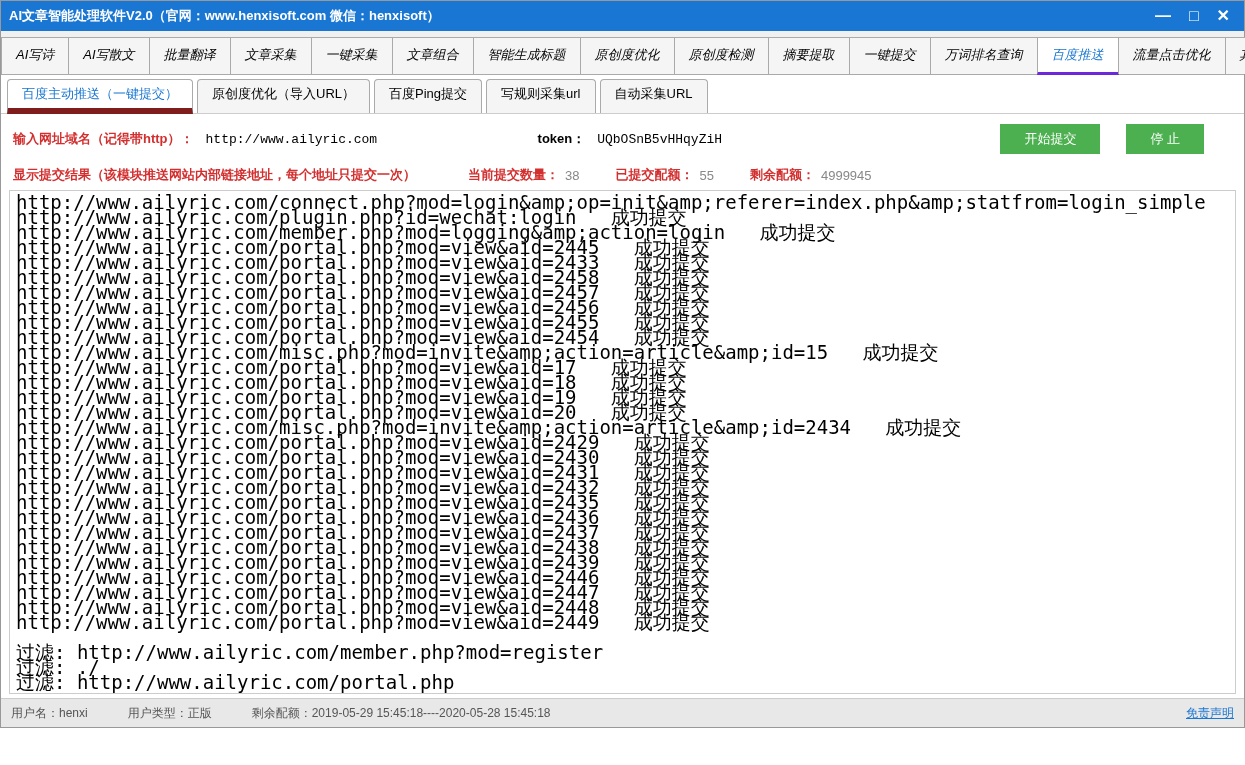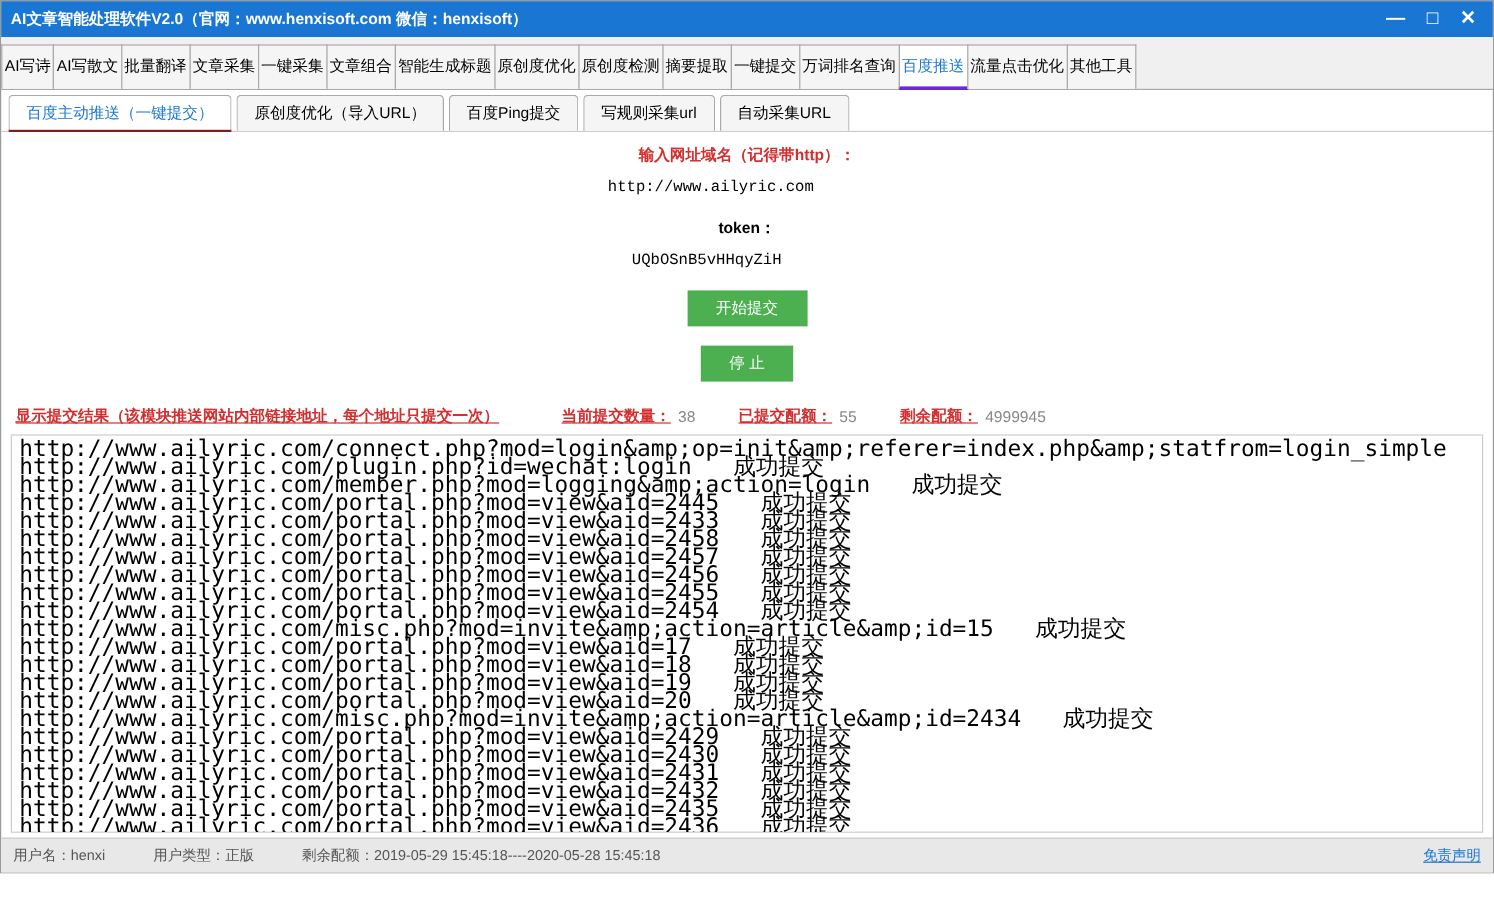--- a/index.html
+++ b/index.html
@@ -3,32 +3,32 @@
 <meta charset="utf-8">
 <style>
 * { margin: 0; padding: 0; box-sizing: border-box; }
 body { font-family: "Microsoft YaHei", SimSun, sans-serif; font-size: 12px; background: #fff; overflow: hidden; }
 .window { width: 1245px; height: 728px; display: flex; flex-direction: column; border: 1px solid #999; }
 .titlebar { background: #1976d2; color: #fff; height: 30px; display: flex; align-items: center; padding: 0 8px; font-weight: bold; font-size: 13px; }
 .titlebar-text { flex: 1; }
 .titlebar-btns { display: flex; gap: 18px; align-items: center; padding-right: 6px; }
 .titlebar-btn { color: #fff; cursor: pointer; font-size: 16px; font-weight: bold; line-height: 1; }
 .main-tabs { display: flex; background: #f0f0f0; border-bottom: 1px solid #aaa; padding-top: 6px; }
-.main-tab { padding: 8px 2px; border: 1px solid #aaa; border-bottom: none; background: #f5f5f5; cursor: pointer; margin-right: -1px; font-size: 13px; white-space: nowrap; }
+.main-tab { padding: 8px 14px; border: 1px solid #aaa; border-bottom: none; background: #f5f5f5; cursor: pointer; margin-right: -1px; font-size: 13px; white-space: nowrap; font-style: italic; }
 .main-tab.active { background: #fff; border-bottom: 3px solid #6d28d9; margin-bottom: -1px; color: #1976d2; }
 .sub-tabs { display: flex; padding: 4px 6px 0 6px; border-bottom: 1px solid #ccc; }
 .sub-tab { padding: 5px 14px; border: 1px solid #aaa; border-bottom: none; border-radius: 4px 4px 0 0; background: #f5f5f5; cursor: pointer; margin-right: 4px; font-size: 13px; }
-.sub-tab.active { background: #fff; color: #1976d2; border-bottom: 2px solid #7f1d1d; margin-bottom: -1px; }
-.form-row { display: flex; align-items: center; padding: 10px 12px; gap: 8px; flex-direction: column; }
+.sub-tab.active { background: #fff; color: #1976d2; border-bottom: 6px solid #7f1d1d; margin-bottom: -1px; }
+.form-row { display: flex; align-items: center; padding: 10px 12px; gap: 8px; }
 .label-red { color: #d32f2f; font-weight: bold; font-size: 13px; }
 .label-black { color: #000; font-weight: bold; font-size: 13px; }
 .input-text { font-family: Liberation Mono, monospace; font-size: 13px; border: none; outline: none; padding: 2px 4px; min-width: 200px; }
 .btn-green { background: #4caf50; color: #fff; border: none; padding: 6px 24px; cursor: pointer; font-size: 13px; }
 .stats-row { display: flex; align-items: center; padding: 2px 12px 6px 12px; gap: 6px; font-size: 13px; }
-.stat-label { color: #d32f2f; font-weight: bold; text-decoration: underline; }
+.stat-label { color: #d32f2f; font-weight: bold; }
 .stat-value { color: #888; margin-right: 30px; }
 .log-container { flex: 1; position: relative; margin: 0 8px 4px 8px; border: 1px solid #ccc; overflow: hidden; }
 .log-area { position: absolute; inset: 0; overflow-y: scroll; padding: 4px 6px; font-family: monospace, SimSun; font-size: 19px; line-height: 15px; white-space: pre; }
 .log-area::-webkit-scrollbar { width: 16px; }
 .log-area::-webkit-scrollbar-track { background: #f0f0f0; }
 .log-area::-webkit-scrollbar-thumb { background: #c0c0c0; border: 1px solid #a0a0a0; }
 .statusbar { height: 24px; background: #e8e8e8; border-top: 1px solid #ccc; display: flex; align-items: center; padding: 14px 10px; font-size: 12px; color: #555; gap: 40px; }
 .statusbar .link { color: #1976d2; text-decoration: underline; cursor: pointer; margin-left: auto; }
 .spacer { flex: 1; }
 </style>

